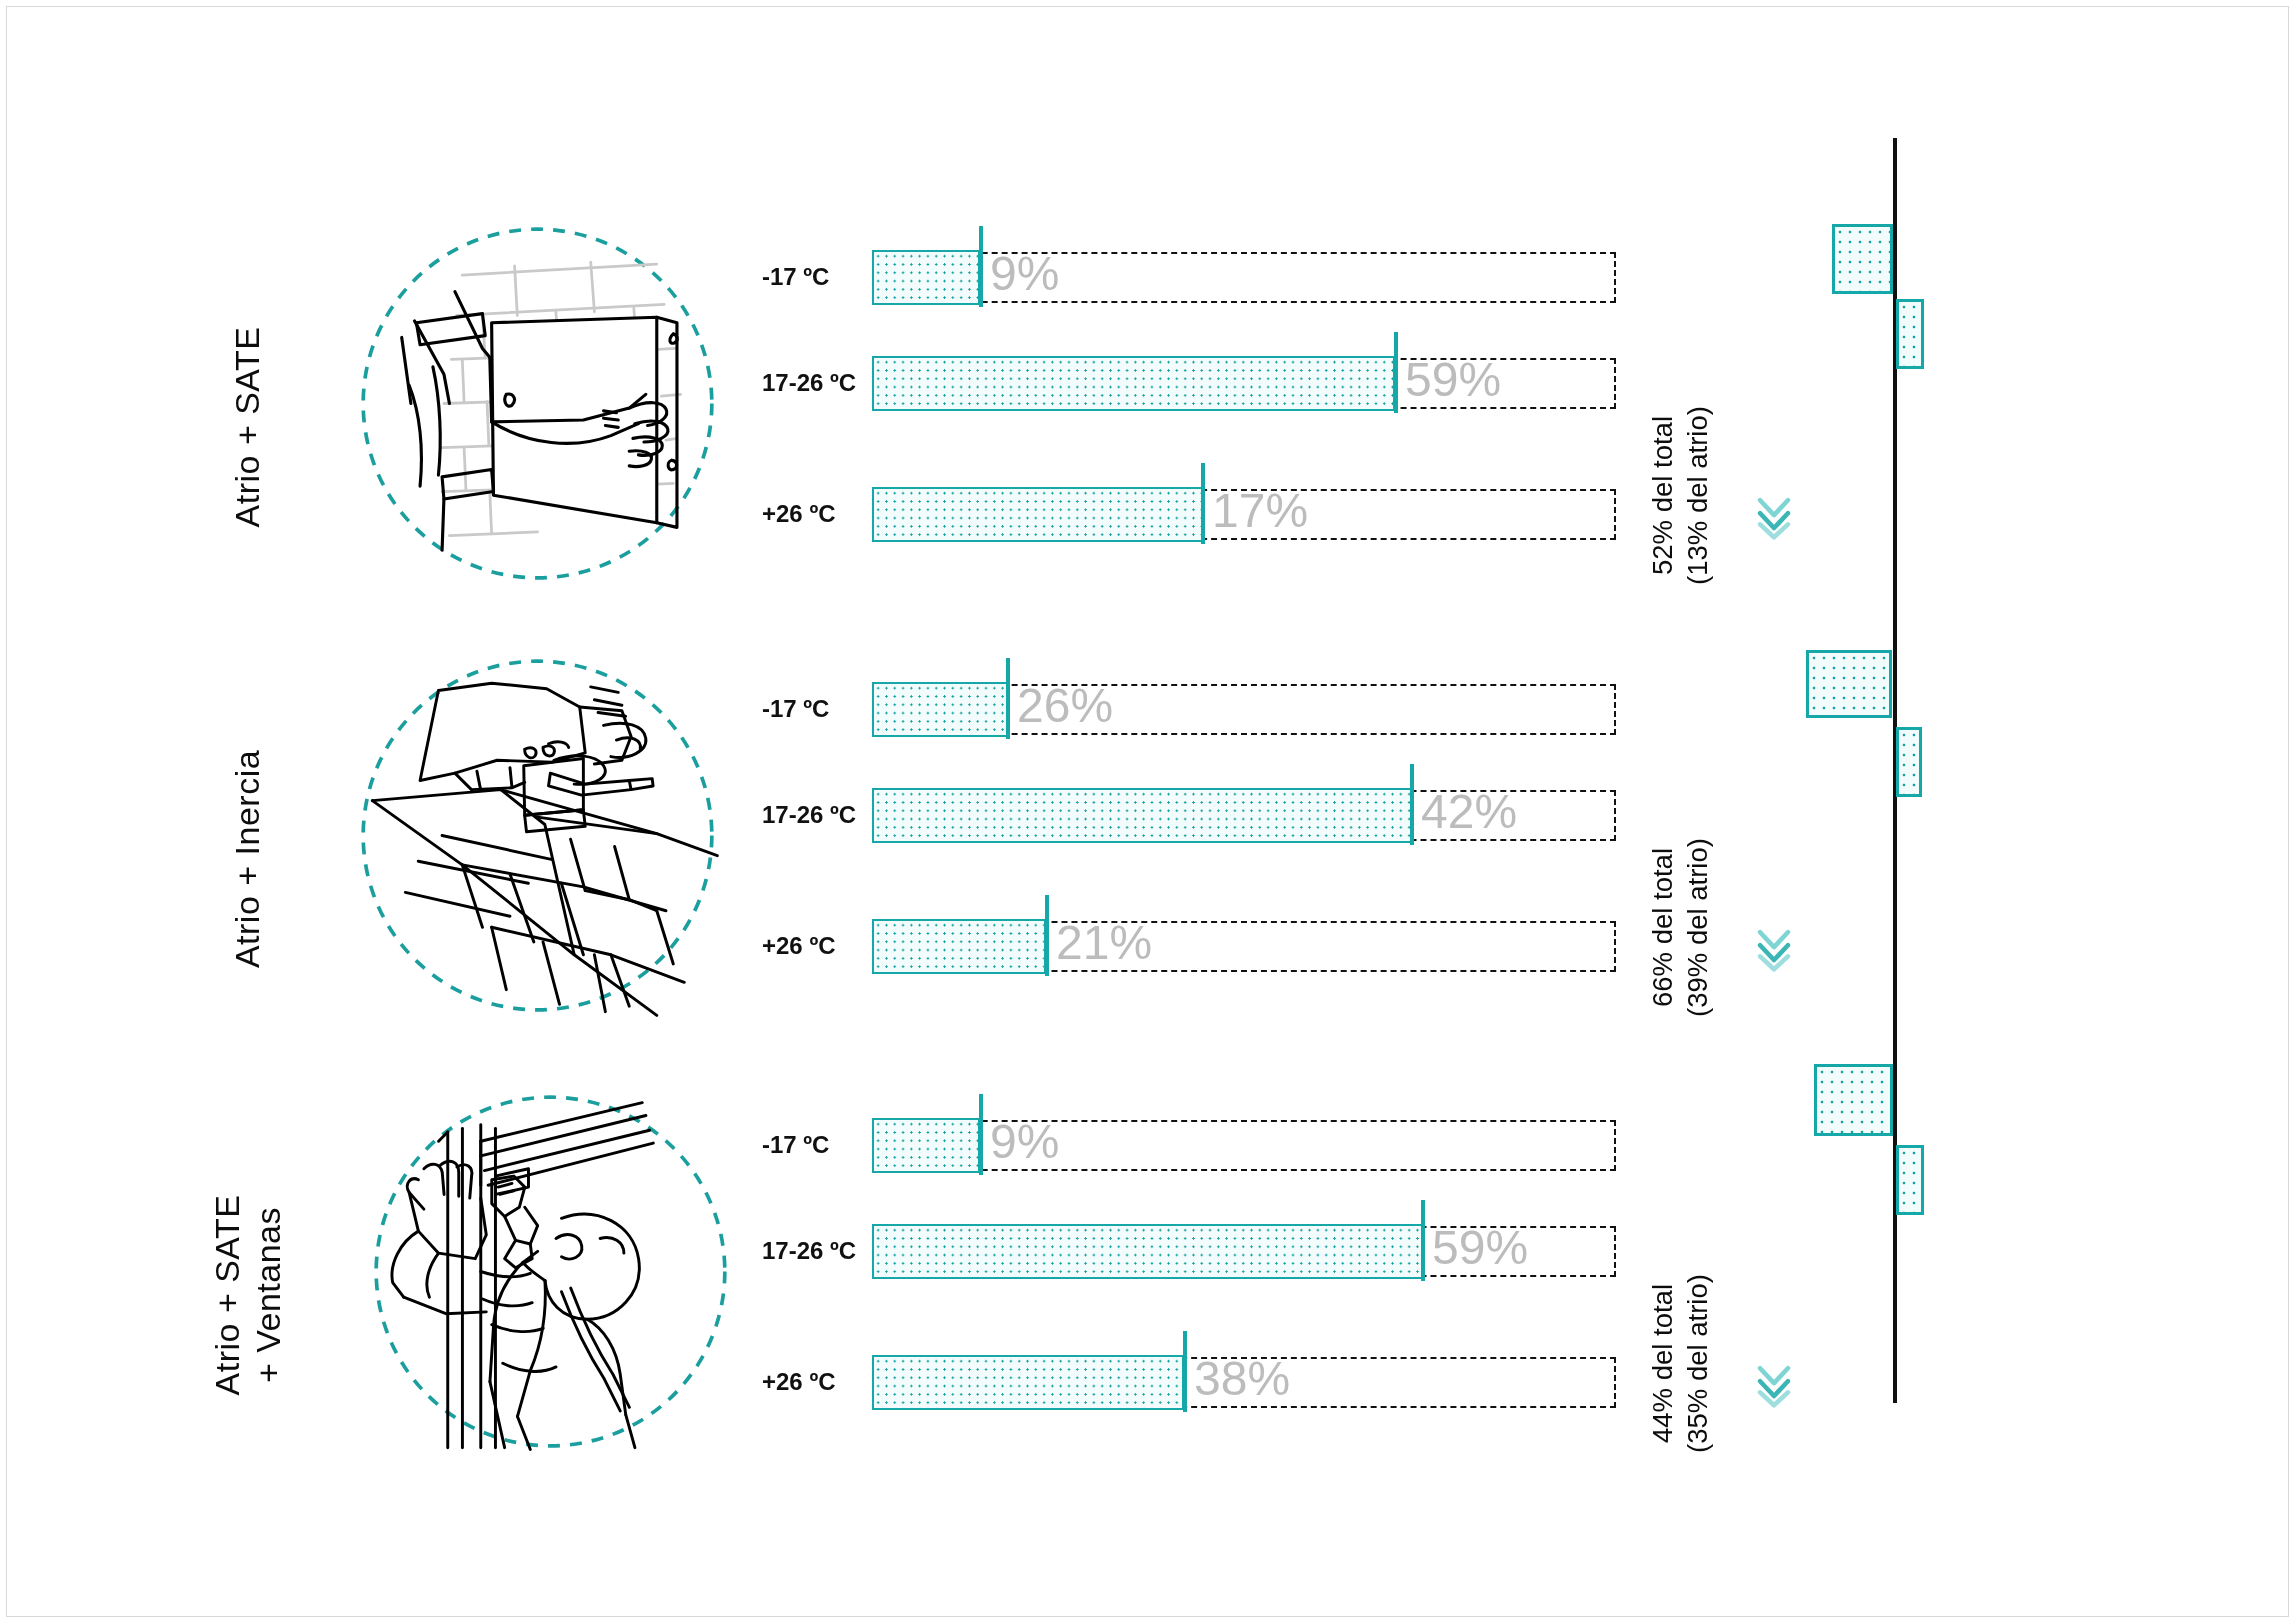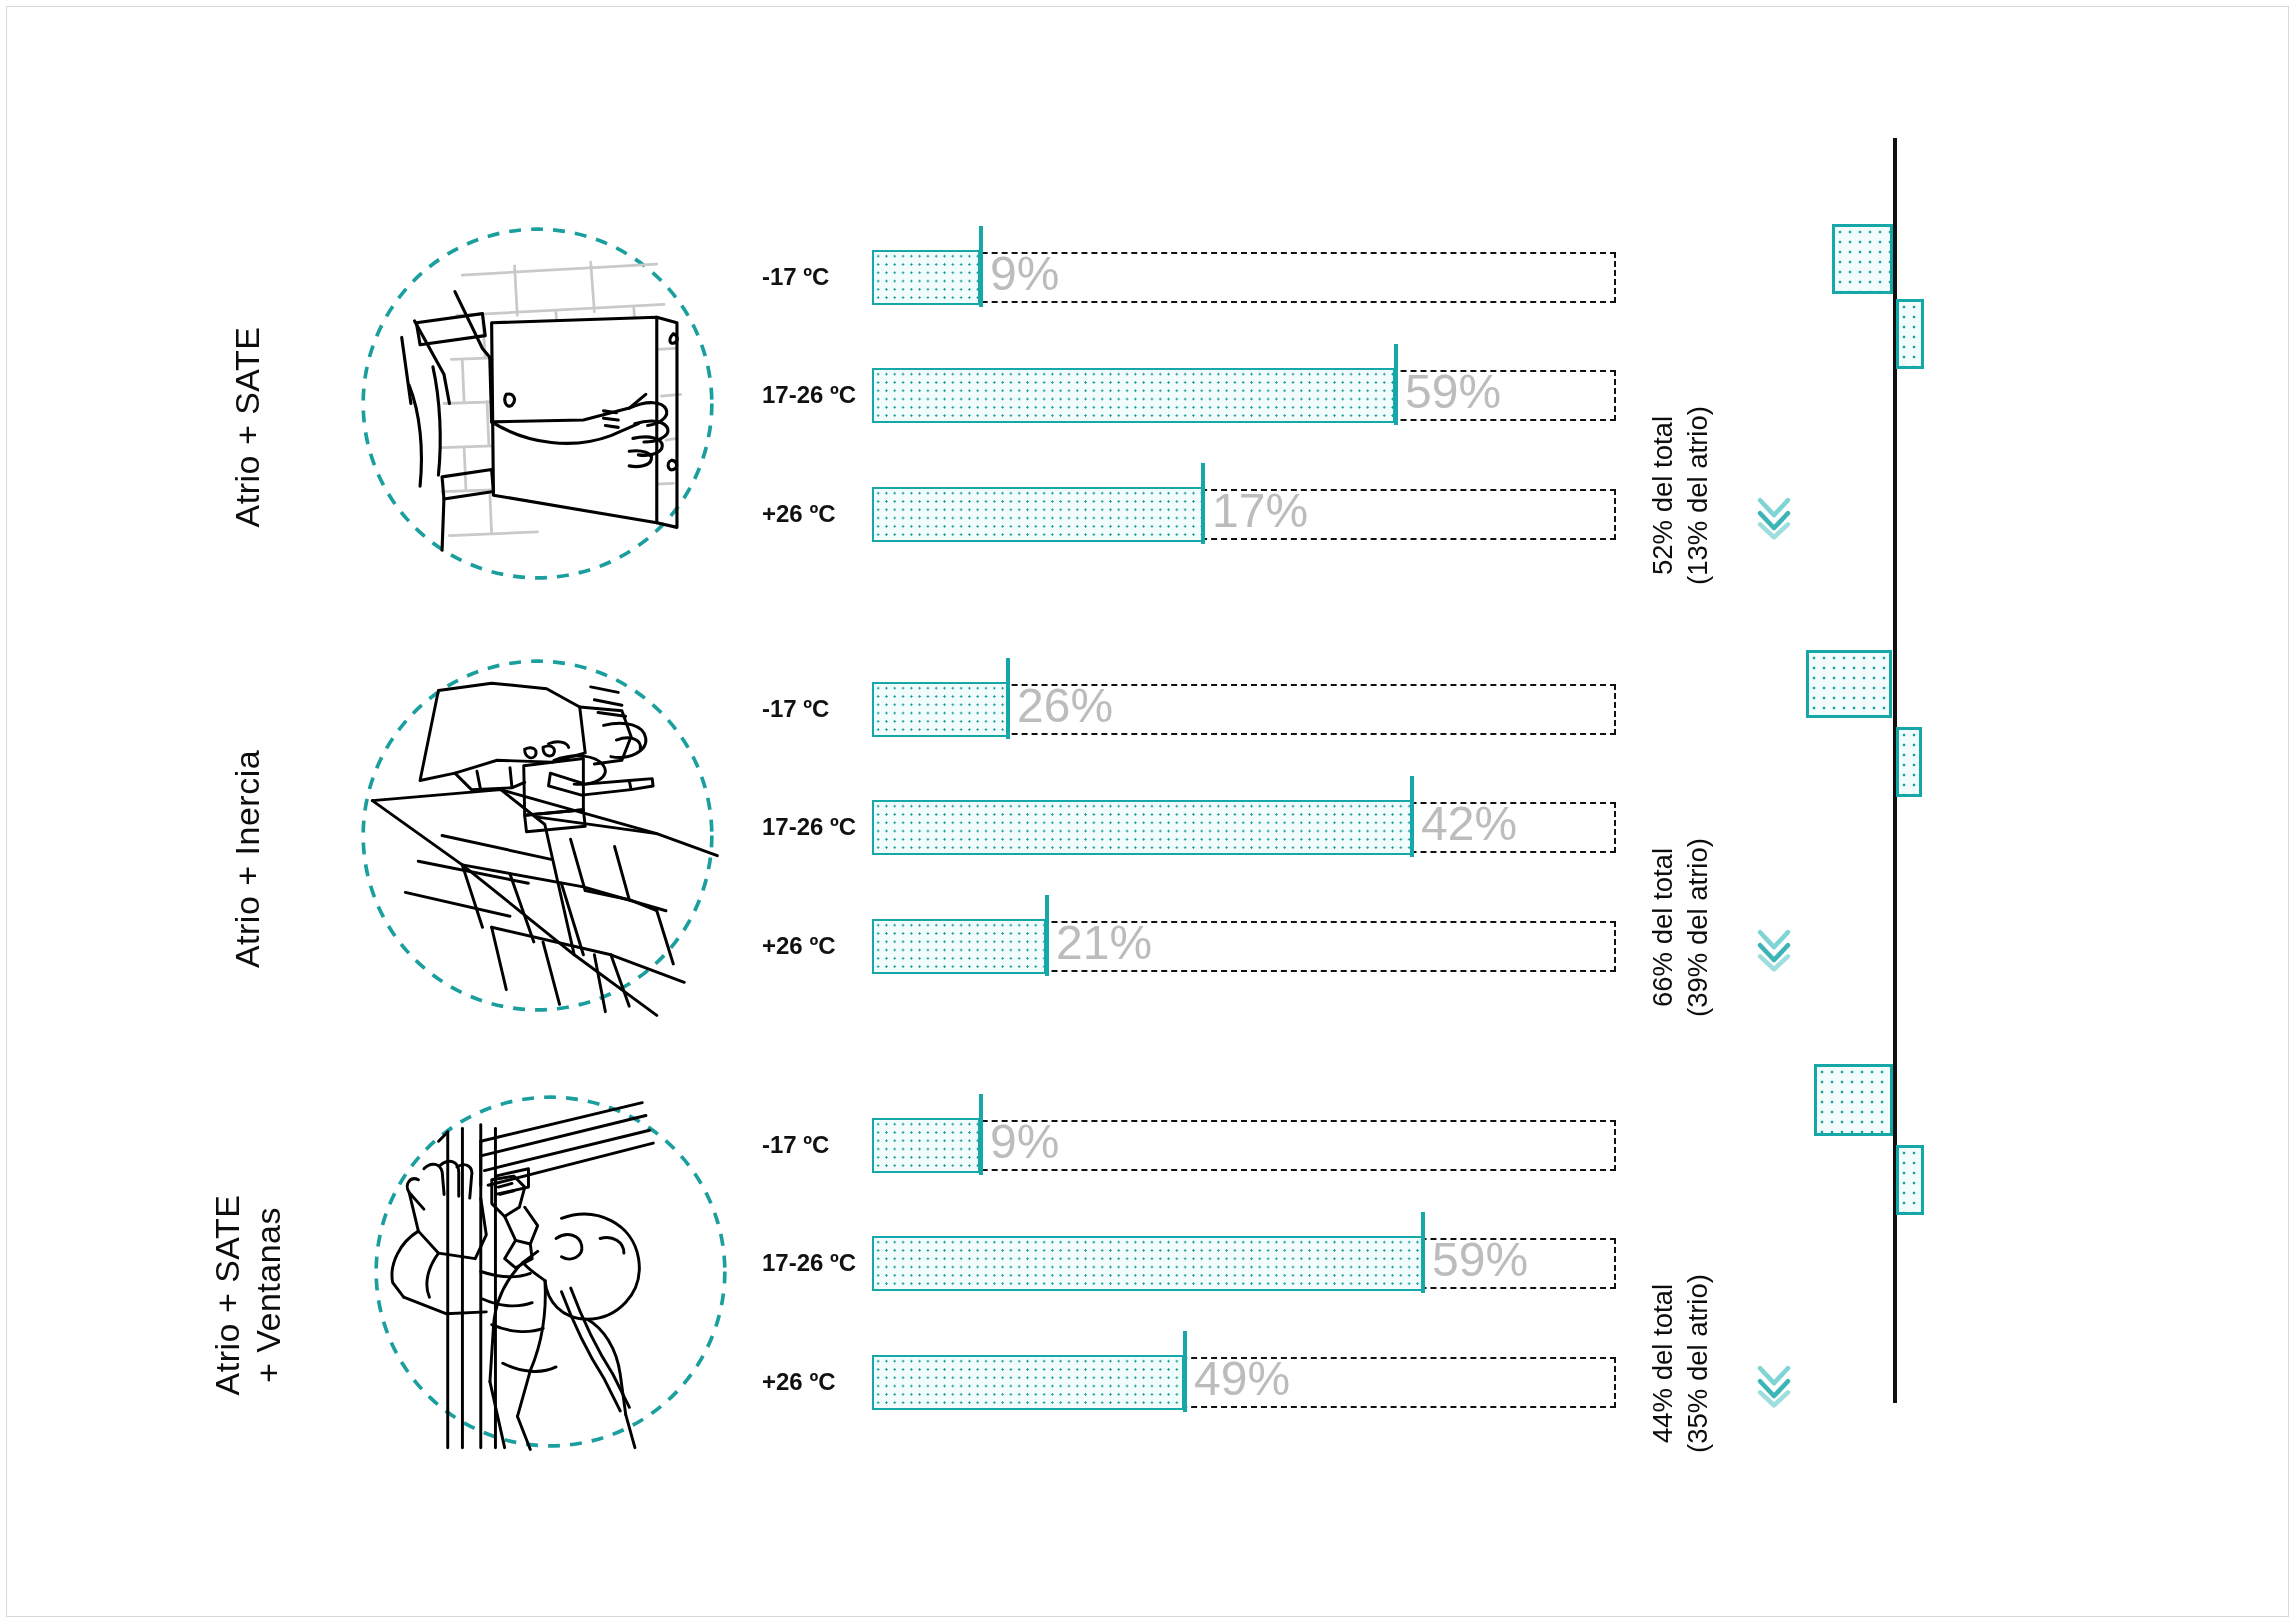--- a/index.html
+++ b/index.html
@@ -19,21 +19,21 @@
             display:flex;align-items:center;justify-content:center;}
   .catlabel .txt{font-size:34px;color:#0d0d0d;letter-spacing:0.5px;text-align:center;line-height:1.18;white-space:pre-line;}
 
   
   .illus{position:absolute;left:354px;top:9.2px;width:367px;height:367px;}
   .illus svg{display:block;width:367px;height:367px;}
 
   
   .bars{position:absolute;left:762px;top:27.5px;width:882px;height:367px;}
   .barline{position:absolute;left:0;width:882px;height:84px;}
-  .bl0{top:0px;} .bl1{top:118px;} .bl2{top:237px;}
+  .bl0{top:0px;} .bl1{top:106px;} .bl2{top:237px;}
   .tlabel{position:absolute;left:0;top:24px;width:108px;text-align:left;
           font-size:24px;font-weight:700;color:#111;white-space:nowrap;}
   .track{position:absolute;left:110px;top:13px;height:51px;width:744px;
          border:2.8px dashed #111;box-sizing:border-box;border-left:none;}
   .bar{position:absolute;left:110px;top:11px;height:55px;box-sizing:border-box;
        border:2.8px solid #16a8a8;
        background-color:#f2fcfc;
        background-image:radial-gradient(#14a0a0 1.2px, transparent 1.3px);
        background-size:8.3px 8.3px;}
   .tick{position:absolute;width:3.7px;background:#16a8a8;top:-13px;height:81px;}
@@ -330,21 +330,21 @@
         <div class="track"></div>
         <div class="bar" style="width:551px"></div>
         <div class="tick" style="left:659px"></div>
         <div class="pct" style="left:670px">59%</div>
       </div>
       <div class="barline bl2">
         <div class="tlabel">+26 ºC</div>
         <div class="track"></div>
         <div class="bar" style="width:312px"></div>
         <div class="tick" style="left:421px"></div>
-        <div class="pct" style="left:432px">49%</div>
+        <div class="pct" style="left:432px">38%</div>
       </div>
     </div>
 
     <div class="summary">
       <div class="sumlabel">
         <span class="l1">44% del total</span>
         <span class="l2">(35% del atrio)</span>
       </div>
       <div class="chev">
         <svg viewBox="0 0 54 54" xmlns="http://www.w3.org/2000/svg">

